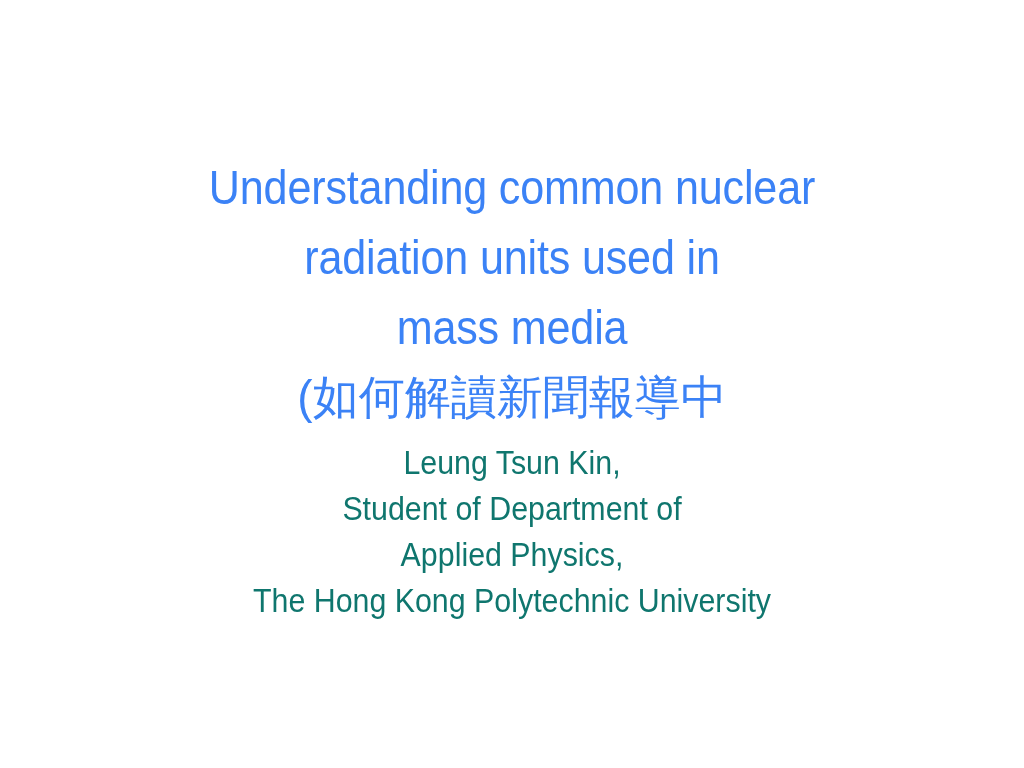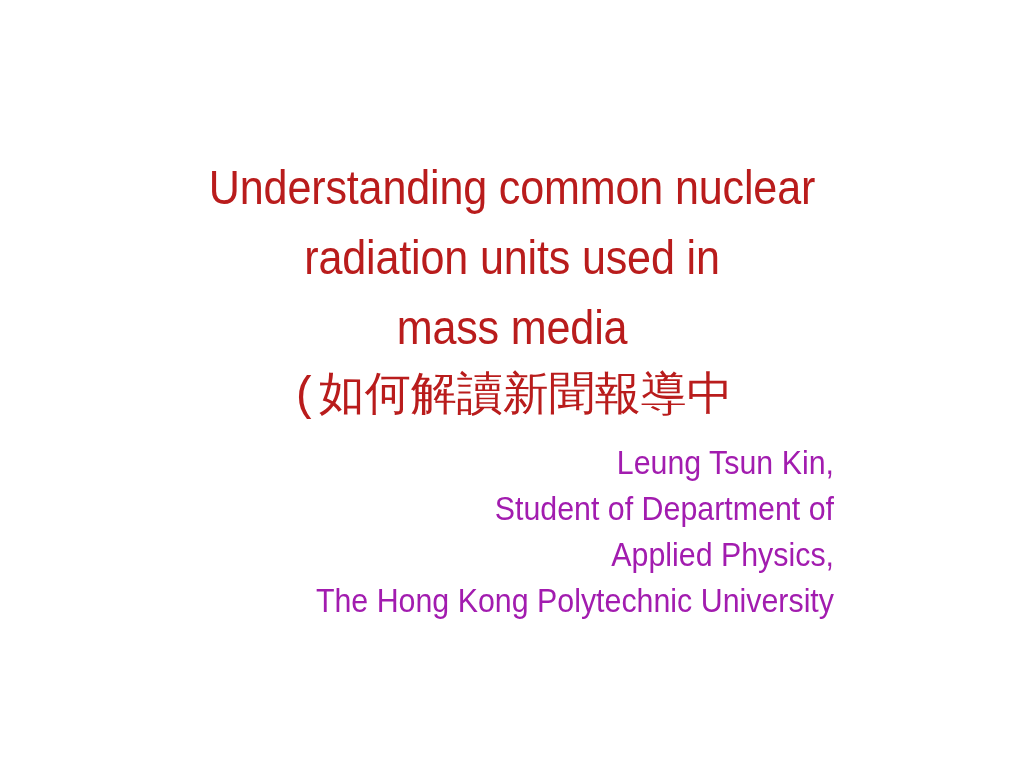--- a/index.html
+++ b/index.html
@@ -23,49 +23,49 @@
     background: #ffffff;
   }
 
   
   #title-block {
     position: absolute;
     left: 112px;
     top: 152px;
     width: 800px;
     text-align: center;
-    color: #b91c1c;
+    color: #3b82f6;
     z-index: 3;
     pointer-events: none;
   }
   .title-line {
     font-family: "Liberation Sans Narrow", "Liberation Sans", sans-serif;
     font-size: 49px;
     line-height: 70px;
     letter-spacing: -0.2px;
     transform: scaleX(0.88);
     transform-origin: center center;
     white-space: nowrap;
   }
   .title-line.cjk {
-    font-family: Liberation Mono, monospace;
+    font-family: Liberation Sans, sans-serif;
     font-size: 46px;
     line-height: 70px;
     transform: scaleX(1);
     letter-spacing: 0px;
   }
 
   
   #subtitle-block {
     position: absolute;
     left: 162px;
     top: 440px;
     width: 700px;
-    text-align: right;
-    color: #a21caf;
+    text-align: center;
+    color: #0f766e;
     z-index: 1;
     pointer-events: none;
   }
   .subtitle-line {
     font-family: "Liberation Sans Narrow", "Liberation Sans", sans-serif;
     font-size: 33px;
     line-height: 46px;
     transform: scaleX(0.92);
     transform-origin: center center;
     white-space: nowrap;

